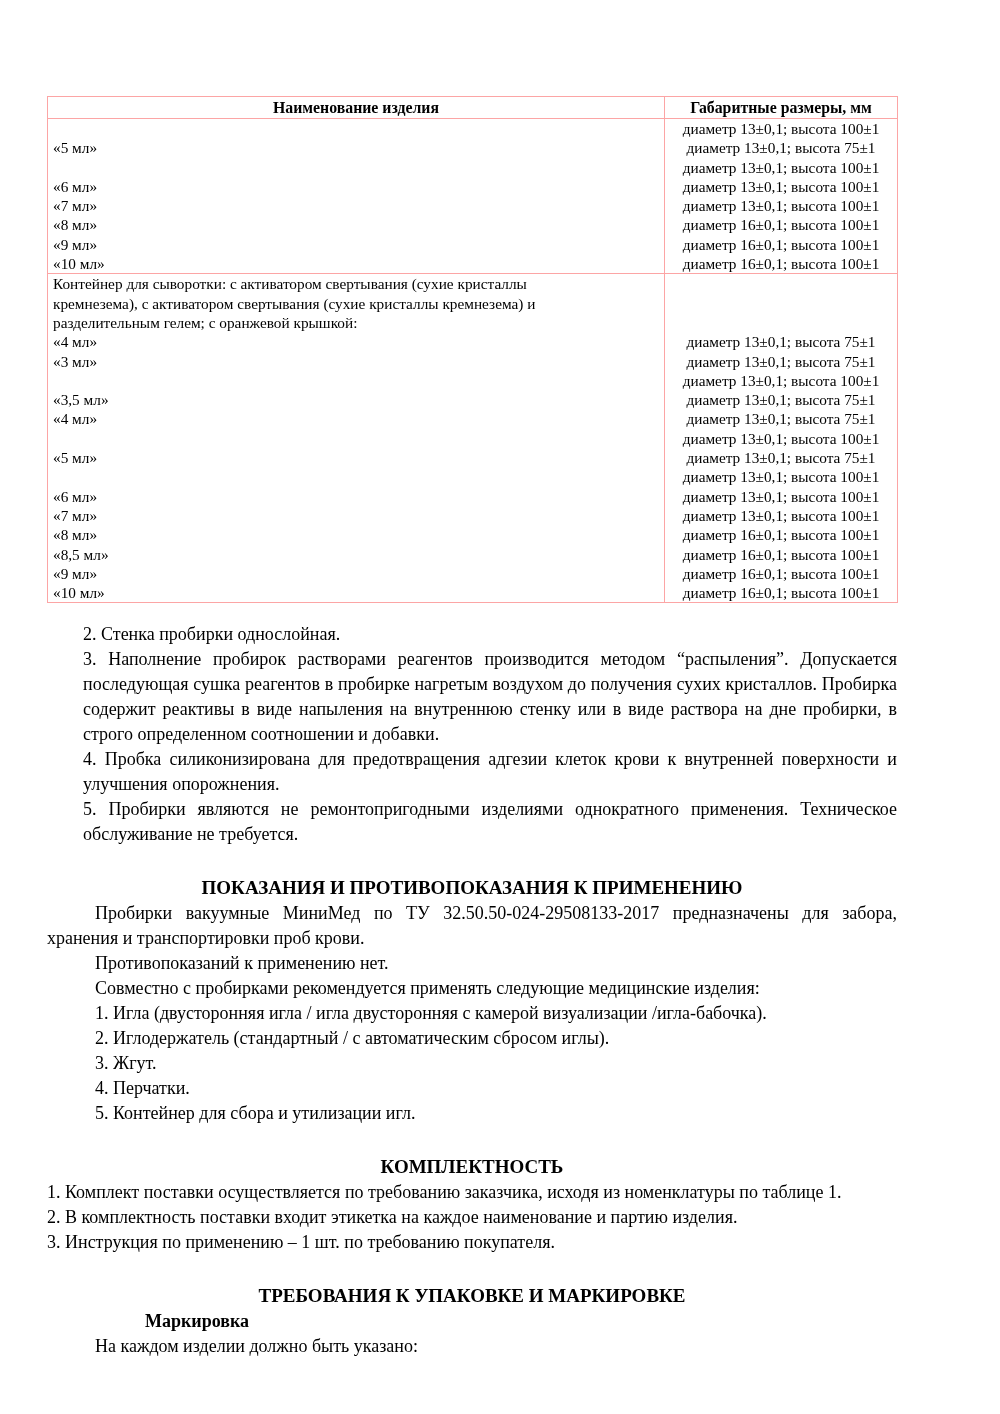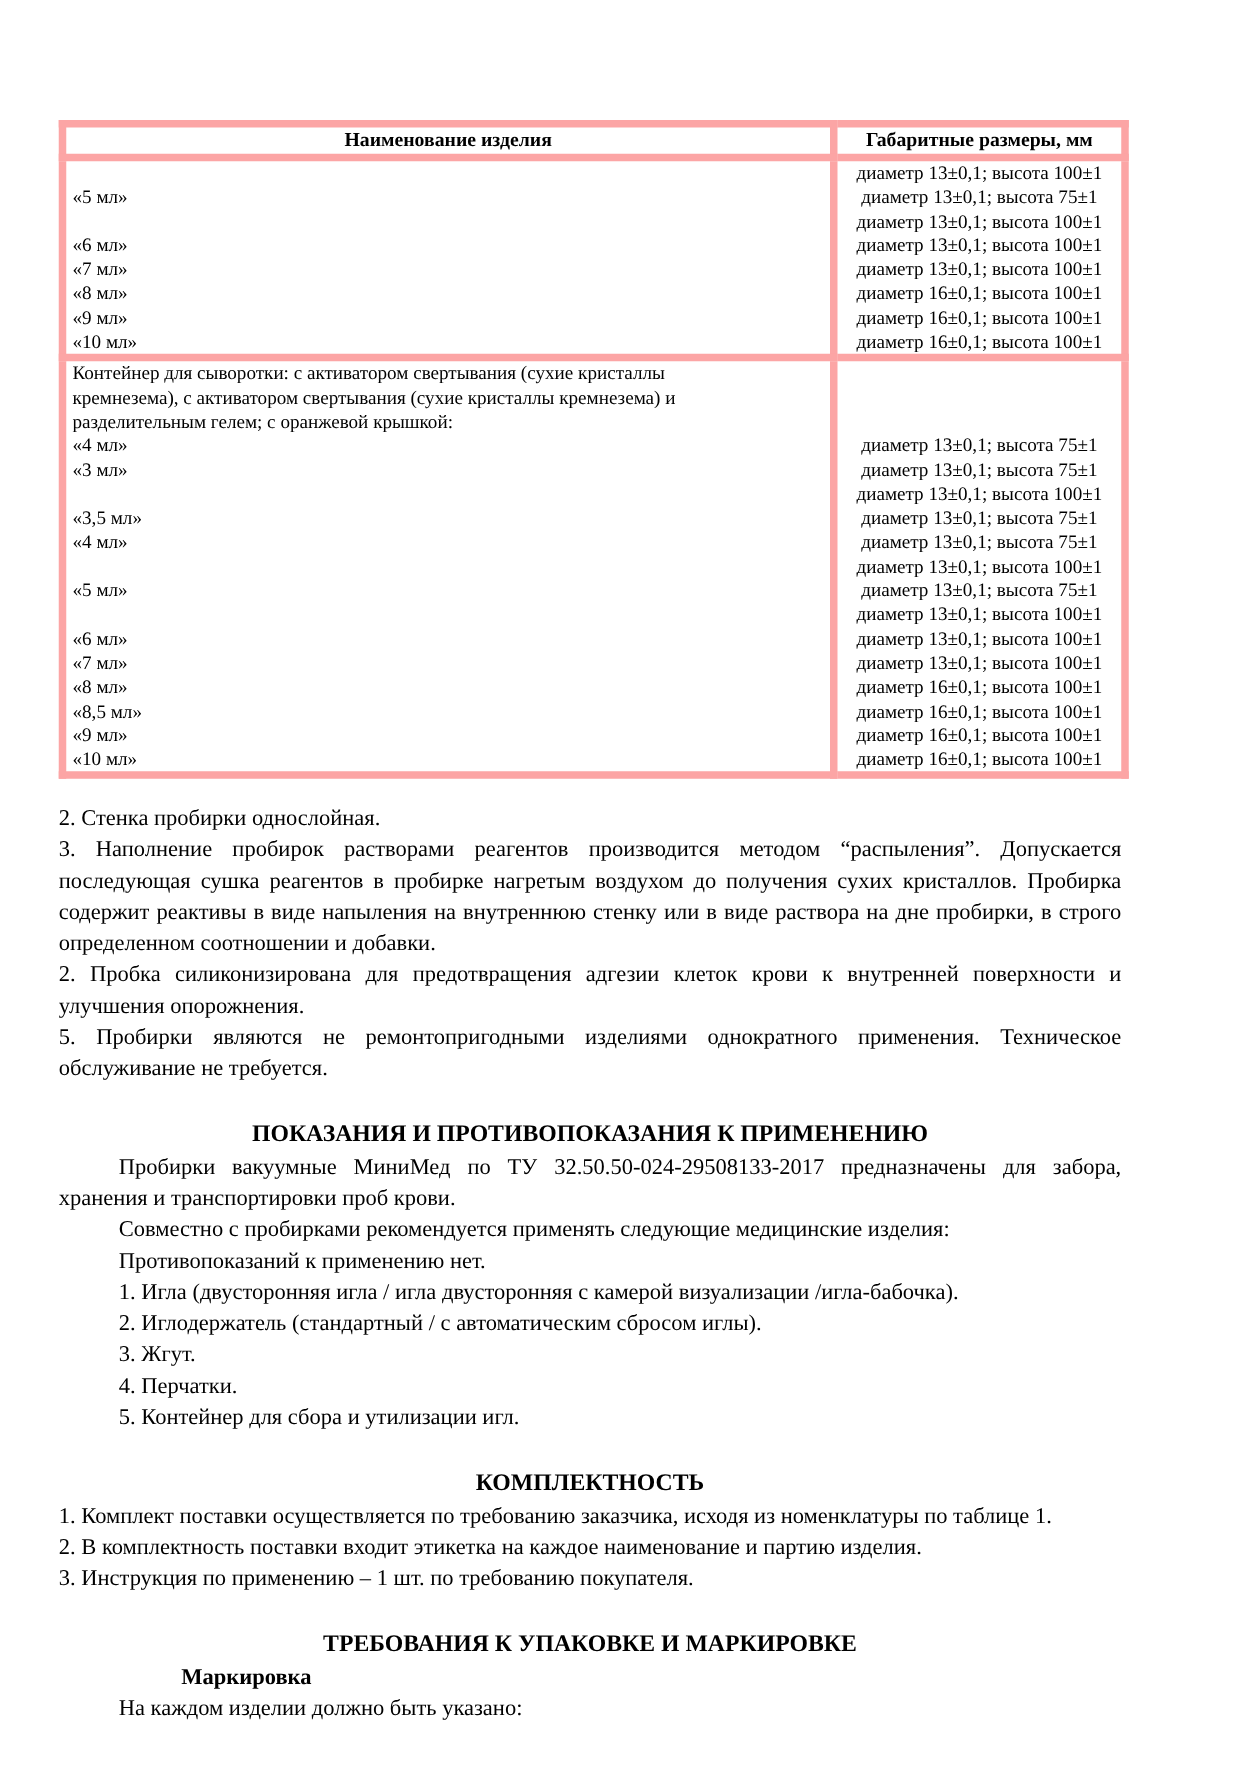--- a/index.html
+++ b/index.html
@@ -7,29 +7,29 @@
   .page {
     width: 1000px; height: 1414px; background: #ffffff;
     font-family: "Liberation Serif", "DejaVu Serif", serif;
     color: #000000;
     padding: 96px 103px 0 47px;
     overflow: hidden;
   }
   .content { width: 850px; }
 
   table.doc-table { border-collapse: collapse; width: 850px; table-layout: fixed; }
-  .doc-table th, .doc-table td { border: 6px solid #fca5a5; padding: 0; vertical-align: top; }
+  .doc-table th, .doc-table td { border: 1px solid #fca5a5; padding: 0; vertical-align: top; }
   .doc-table th { font-size: 15.8px; font-weight: bold; text-align: center; height: 21px; line-height: 21px; overflow: hidden; }
   th.col-name { width: 617px; }
   th.col-dim  { width: 233px; }
   .tline { height: 19.3px; line-height: 19.3px; font-size: 15.3px; white-space: nowrap; overflow: visible; }
   .name-col .tline { padding-left: 5px; text-align: left; }
   .dim-col  .tline { text-align: center; }
 
-  .body-text { margin-top: 19px; }
+  .body-text { margin-top: 19px; margin-left: 36px; }
   .para { margin: 0; font-size: 18px; line-height: 25px; text-align: justify; }
   .para.indent { text-indent: 48px; }
   .list-line { font-size: 18px; line-height: 25px; padding-left: 48px; }
   .heading { font-size: 19px; font-weight: bold; text-align: center; margin: 28px 0 0 0; line-height: 26px; }
   .subheading { font-size: 18px; font-weight: bold; margin: 0 0 0 98px; line-height: 25px; }
 </style>
 </head>
 <body>
 
 <div class="page">
@@ -104,28 +104,28 @@
               <div class="tline">диаметр 16±0,1; высота 100±1</div>
               <div class="tline">диаметр 16±0,1; высота 100±1</div>
             </td>
         </tr>
       </tbody>
     </table>
 
     <div class="body-text">
       <p class="para">2. Стенка пробирки однослойная.</p>
       <p class="para">3. Наполнение пробирок растворами реагентов производится методом “распыления”. Допускается последующая сушка реагентов в пробирке нагретым воздухом до получения сухих кристаллов. Пробирка содержит реактивы в виде напыления на внутреннюю стенку или в виде раствора на дне пробирки, в строго определенном соотношении и добавки.</p>
-      <p class="para">2. Пробка силиконизирована для предотвращения адгезии клеток крови к внутренней поверхности и улучшения опорожнения.</p>
+      <p class="para">4. Пробка силиконизирована для предотвращения адгезии клеток крови к внутренней поверхности и улучшения опорожнения.</p>
       <p class="para">5. Пробирки являются не ремонтопригодными изделиями однократного применения. Техническое обслуживание не требуется.</p>
     </div>
 
     <h2 class="heading">ПОКАЗАНИЯ И ПРОТИВОПОКАЗАНИЯ К ПРИМЕНЕНИЮ</h2>
     <p class="para indent">Пробирки вакуумные МиниМед по ТУ 32.50.50-024-29508133-2017 предназначены для забора, хранения и транспортировки проб крови.</p>
+    <p class="para indent">Противопоказаний к применению нет.</p>
     <p class="para indent">Совместно с пробирками рекомендуется применять следующие медицинские изделия:</p>
-    <p class="para indent">Противопоказаний к применению нет.</p>
     <div id="indications-list">
         <div class="list-line">1. Игла (двусторонняя игла / игла двусторонняя с камерой визуализации /игла-бабочка).</div>
         <div class="list-line">2. Иглодержатель (стандартный / с автоматическим сбросом иглы).</div>
         <div class="list-line">3. Жгут.</div>
         <div class="list-line">4. Перчатки.</div>
         <div class="list-line">5. Контейнер для сбора и утилизации игл.</div>
       </div>
 
     <h2 class="heading">КОМПЛЕКТНОСТЬ</h2>
     <p class="para">1. Комплект поставки осуществляется по требованию заказчика, исходя из номенклатуры по таблице 1.</p>

